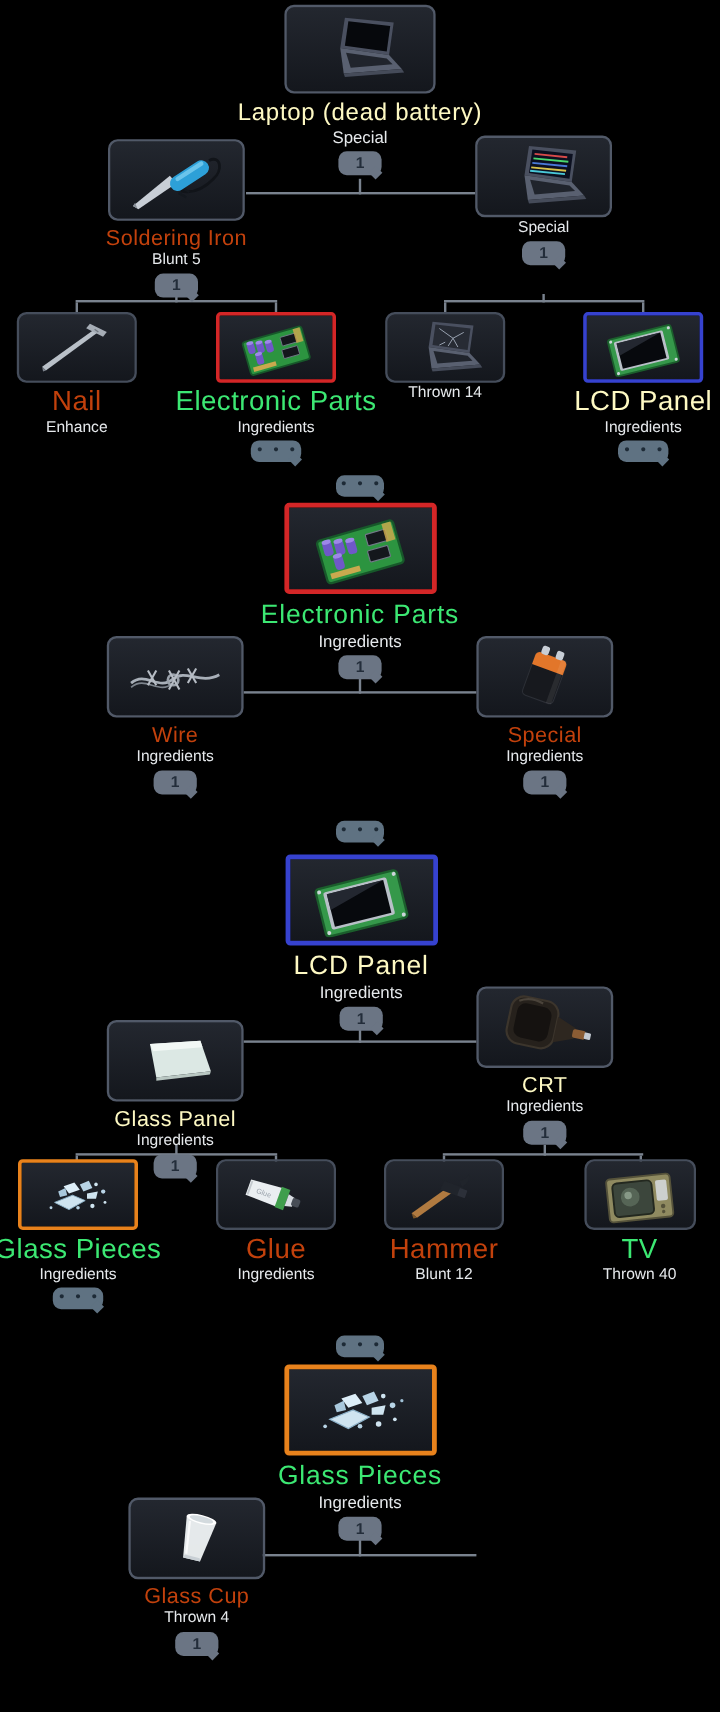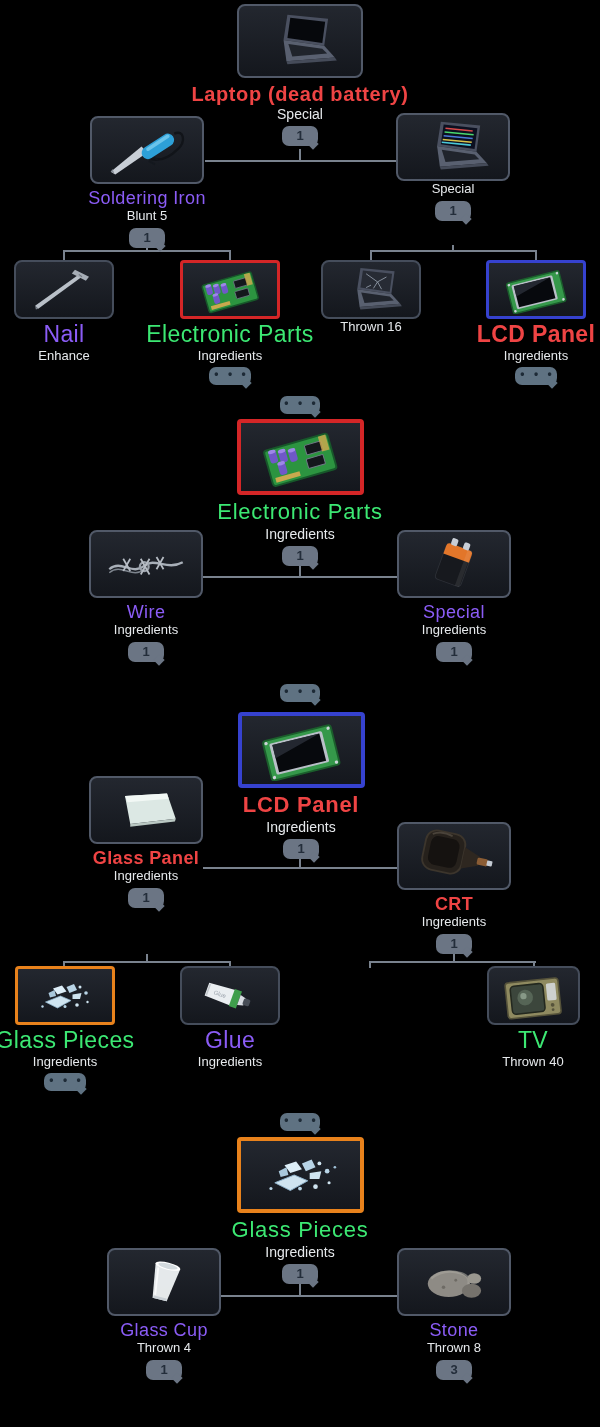--- a/index.html
+++ b/index.html
@@ -12,26 +12,26 @@
          border:2px solid #515968;border-radius:8px;}
   .frame svg{display:block;}
   .f-root{width:126px;height:74px;}
   .f-mid{width:114px;height:68px;}
   .f-sm{width:100px;height:59px;border-color:#454d5b;}
   .f-big{width:127px;height:76px;border-radius:5px;}
   .hl-red{border:4px solid #d42627;border-radius:4px;}
   .hl-blue{border:4px solid #3642cf;border-radius:4px;}
   .hl-orange{border:4px solid #e8821c;border-radius:4px;}
   .f-sm.hl-red,.f-sm.hl-blue,.f-sm.hl-orange{border-width:3px;}
-  .name{white-space:nowrap;margin-top:4px;line-height:1.12;letter-spacing:.4px;color:#8b5cf6;}
+  .name{white-space:nowrap;margin-top:4px;line-height:1.12;letter-spacing:.4px;color:#c2410c;}
   .n22{font-size:22px;letter-spacing:.7px;margin-top:5px;}
   .n20{font-size:20px;letter-spacing:.6px;margin-top:5px;}
   .n18{font-size:18px;}
   .n17{font-size:23px;margin-top:3px;}
-  .cyan{color:#ef4444;font-weight:bold;}
+  .cyan{color:#fef9c3;}
   .green{color:#3ce873;}
   .sub{white-space:nowrap;margin-top:1px;font-size:13px;line-height:1.15;color:#e6e9ec;}
   .badge{position:relative;z-index:0;margin-top:4px;min-width:36px;padding:2px 0 3px;
          text-align:center;font-size:13px;font-weight:bold;color:#232d3a;
          background:#6b7584;border-radius:7px;}
   .badge::after{content:'';position:absolute;width:8px;height:8px;right:1px;bottom:-2px;
          background:inherit;transform:rotate(45deg);z-index:-1;}
   .ell{position:relative;z-index:0;margin-top:3px;min-width:42px;padding:0 0 4px;text-align:center;
        font-size:12px;font-weight:bold;letter-spacing:3px;text-indent:3px;color:#1d2a36;
        background:#5f7282;border-radius:7px;}
@@ -171,21 +171,21 @@
     <div class="frame f-sm">
       <svg width="86" height="52" viewBox="0 0 100 64">
         <polygon points="37,5 79,9 75,37 33,31" fill="#4a5060"></polygon>
         <polygon points="40,8 76,12 73,34 37,29" fill="#272b34"></polygon>
         <path d="M44 12 L58 22 L53 30 M58 22 L69 16 M50 26 L44 29 M58 22 L63 31" stroke="#9aa4b2" stroke-width="1" fill="none"></path>
         <polygon points="33,31 75,37 86,49 36,53" fill="#596070"></polygon>
         <polygon points="38,35 73,40 78,45 42,48" fill="#20242c"></polygon>
         <polygon points="36,53 86,49 88,52 37,56" fill="#454b59"></polygon>
       </svg>
     </div>
-    <div class="sub">Thrown 16</div>
+    <div class="sub">Thrown 14</div>
   </div>
 
   <div class="node" style="left:416px;top:260px">
     <div class="frame f-sm hl-blue">
       <svg width="84" height="48" viewBox="0 0 100 64">
         <g transform="rotate(-14 50 34)">
           <rect x="14" y="14" width="72" height="42" rx="3" fill="#35984a" stroke="#1b5e2c" stroke-width="2"></rect>
           <rect x="20" y="18" width="56" height="33" rx="2" fill="#b9c0c8"></rect>
           <rect x="23" y="20" width="50" height="29" fill="#07090d"></rect>
           <polygon points="23,20 73,20 23,34" fill="#2a2f3a" opacity=".8"></polygon>
@@ -281,21 +281,21 @@
           <circle cx="17" cy="53" r="1.7" fill="#cdd3da"></circle>
             <circle cx="83" cy="53" r="1.7" fill="#cdd3da"></circle>
         </g>
       </svg>
     </div>
     <div class="name n22 cyan">LCD Panel</div>
     <div class="sub" style="font-size:14px">Ingredients</div>
     <div class="badge">1</div>
   </div>
 
-  <div class="node" style="left:26px;top:776px">
+  <div class="node" style="left:26px;top:850px">
     <div class="frame f-mid">
       <svg width="96" height="56" viewBox="0 0 100 64">
         <polygon points="26,16 74,13 84,42 32,48" fill="#dce8e4"></polygon>
         <polygon points="26,16 74,13 76,19 29,23" fill="#f2f8f5"></polygon>
         <polygon points="32,48 84,42 83,45 32,51" fill="#b9c7c2"></polygon>
       </svg>
     </div>
     <div class="name n18 cyan">Glass Panel</div>
     <div class="sub">Ingredients</div>
     <div class="badge">1</div>
@@ -350,20 +350,33 @@
           <rect x="53" y="21" width="10" height="24" fill="#3f9e4c"></rect>
           <polygon points="63,26 71,28 71,38 63,40" fill="#d8dde2"></polygon>
           <rect x="69" y="28" width="9" height="9" rx="2" fill="#474d56"></rect>
         </g>
       </svg>
     </div>
     <div class="name n17">Glue</div>
     <div class="sub">Ingredients</div>
   </div>
 
+  <div class="node" style="left:250px;top:966px">
+    <div class="frame f-sm">
+      <svg width="84" height="48" viewBox="0 0 100 64">
+        <polygon points="14,52 20,57 62,27 56,22" fill="#b07a40"></polygon>
+        <polygon points="14,52 20,57 16,58" fill="#7c5527"></polygon>
+        <path d="M50 16 L72 24 L68 34 L46 26 Z" fill="#20242b"></path>
+        <path d="M70 23 q 10 -6 8 -15 q -3 7 -11 8 z" fill="#20242b"></path>
+        <rect x="66" y="25" width="9" height="9" rx="1" transform="rotate(20 70 29)" fill="#2c3039"></rect>
+      </svg>
+    </div>
+    <div class="name n17">Hammer</div>
+    <div class="sub">Blunt 12</div>
+  </div>
 
   <div class="node" style="left:413px;top:966px">
     <div class="frame f-sm" style="width:93px">
       <svg width="82" height="50" viewBox="0 0 100 64">
         <g transform="rotate(-6 50 34)">
           <rect x="16" y="12" width="68" height="46" rx="4" fill="#8f8a60" stroke="#55523a" stroke-width="2"></rect>
           <rect x="22" y="17" width="42" height="36" rx="5" fill="#3c463c" stroke="#23281f" stroke-width="2"></rect>
           <circle cx="40" cy="33" r="10" fill="#6c7f6c" opacity=".55"></circle>
           <circle cx="38" cy="31" r="4" fill="#93a693" opacity=".8"></circle>
           <rect x="68" y="18" width="12" height="22" rx="2" fill="#d8dce2" opacity=".85"></rect>
@@ -408,29 +421,14 @@
           <polygon points="42,52 58,52 57,49 43,49" fill="#c9d0d5"></polygon>
           <line x1="40" y1="18" x2="44" y2="48" stroke="#ffffff" stroke-width="2" opacity=".8"></line>
         </g>
       </svg>
     </div>
     <div class="name n18">Glass Cup</div>
     <div class="sub">Thrown 4</div>
     <div class="badge">1</div>
   </div>
 
-  <div class="node" style="left:334px;top:1248px">
-    <div class="frame f-mid">
-      <svg width="94" height="56" viewBox="0 0 100 64">
-        <ellipse cx="44" cy="34" rx="24" ry="15" fill="#8e8b85"></ellipse>
-        <path d="M24 28 q 14 -12 34 -6 q 12 4 8 14" fill="none" stroke="#a9a69f" stroke-width="3" opacity=".6"></path>
-        <ellipse cx="70" cy="42" rx="11" ry="8" fill="#76736d"></ellipse>
-        <ellipse cx="73" cy="28" rx="8" ry="6" fill="#9a978f"></ellipse>
-        <circle cx="38" cy="38" r="2" fill="#6e6b65"></circle>
-          <circle cx="52" cy="30" r="1.6" fill="#6e6b65"></circle>
-      </svg>
-    </div>
-    <div class="name n18">Stone</div>
-    <div class="sub">Thrown 8</div>
-    <div class="badge">3</div>
-  </div>
 
 </div>
 
 </body></html>

